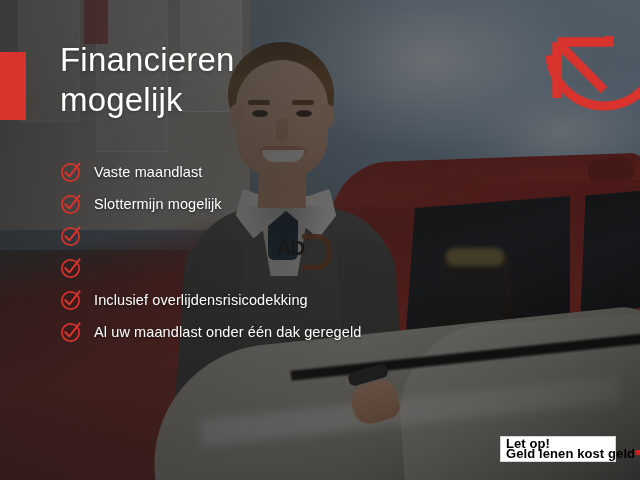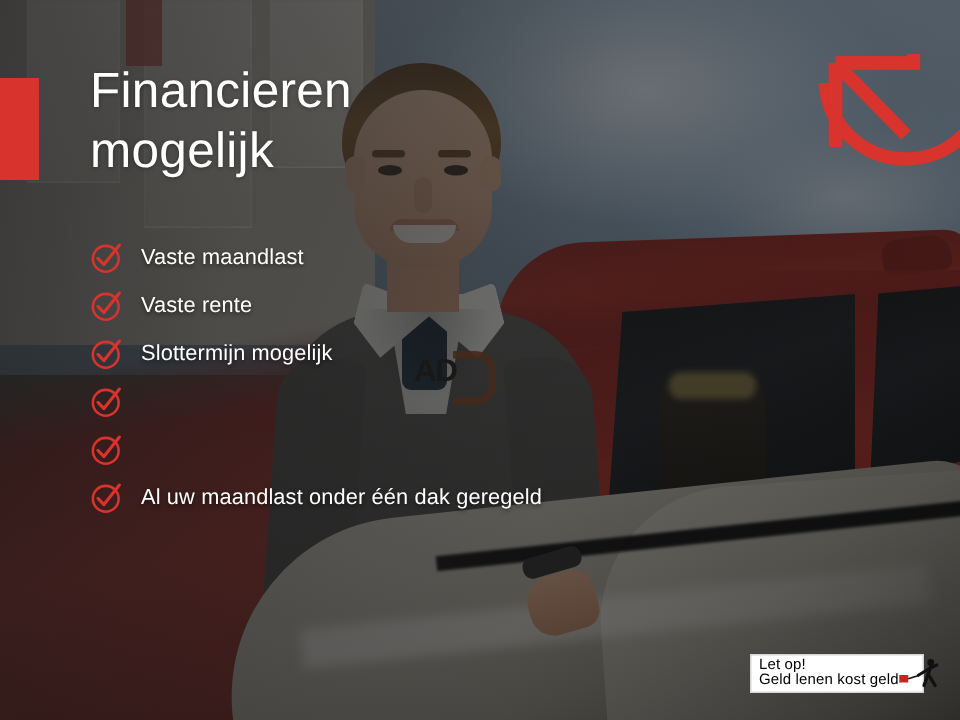--- a/index.html
+++ b/index.html
@@ -277,22 +277,22 @@
     background: #ffffff;
     border: 1px solid #d5d5d5;
     display: flex;
     align-items: center;
     padding: 0 5px;
     box-sizing: border-box;
   }
   .afm-text {
     flex: 1 1 auto;
     color: #000000;
-    font-size: 10px;
-    font-weight: 400;
+    font-size: 13px;
+    font-weight: 700;
     line-height: 10.5px;
     letter-spacing: 0.1px;
   }
   .afm-line { display: block; white-space: nowrap; }
   .afm-icon { flex: 0 0 30px; height: 22px; display: block; }
 </style>
 </head>
 <body>
 
 <div class="banner">
@@ -376,46 +376,46 @@
         </span>
         <span class="feature-label">Vaste maandlast</span>
       </li>
       <li class="feature-item">
         <span class="check-icon">
           <svg width="22" height="22" viewBox="0 0 22 22" fill="none" xmlns="http://www.w3.org/2000/svg" aria-hidden="true">
             <circle cx="10.5" cy="11.5" r="8.6" stroke="#d8332c" stroke-width="1.7" fill="none"></circle>
             <path d="M5.3 11.2 L9.3 15.4 L19.6 2.4" stroke="#d8332c" stroke-width="2.1" fill="none" stroke-linecap="round" stroke-linejoin="round"></path>
           </svg>
         </span>
-        <span class="feature-label">Vaste rente</span>
-      </li>
-      <li class="feature-item">
-        <span class="check-icon">
-          <svg width="22" height="22" viewBox="0 0 22 22" fill="none" xmlns="http://www.w3.org/2000/svg" aria-hidden="true">
-            <circle cx="10.5" cy="11.5" r="8.6" stroke="#d8332c" stroke-width="1.7" fill="none"></circle>
-            <path d="M5.3 11.2 L9.3 15.4 L19.6 2.4" stroke="#d8332c" stroke-width="2.1" fill="none" stroke-linecap="round" stroke-linejoin="round"></path>
-          </svg>
-        </span>
         <span class="feature-label">Slottermijn mogelijk</span>
       </li>
       <li class="feature-item">
         <span class="check-icon">
           <svg width="22" height="22" viewBox="0 0 22 22" fill="none" xmlns="http://www.w3.org/2000/svg" aria-hidden="true">
             <circle cx="10.5" cy="11.5" r="8.6" stroke="#d8332c" stroke-width="1.7" fill="none"></circle>
             <path d="M5.3 11.2 L9.3 15.4 L19.6 2.4" stroke="#d8332c" stroke-width="2.1" fill="none" stroke-linecap="round" stroke-linejoin="round"></path>
           </svg>
         </span>
       </li>
       <li class="feature-item">
         <span class="check-icon">
           <svg width="22" height="22" viewBox="0 0 22 22" fill="none" xmlns="http://www.w3.org/2000/svg" aria-hidden="true">
             <circle cx="10.5" cy="11.5" r="8.6" stroke="#d8332c" stroke-width="1.7" fill="none"></circle>
             <path d="M5.3 11.2 L9.3 15.4 L19.6 2.4" stroke="#d8332c" stroke-width="2.1" fill="none" stroke-linecap="round" stroke-linejoin="round"></path>
           </svg>
         </span>
+      </li>
+      <li class="feature-item">
+        <span class="check-icon">
+          <svg width="22" height="22" viewBox="0 0 22 22" fill="none" xmlns="http://www.w3.org/2000/svg" aria-hidden="true">
+            <circle cx="10.5" cy="11.5" r="8.6" stroke="#d8332c" stroke-width="1.7" fill="none"></circle>
+            <path d="M5.3 11.2 L9.3 15.4 L19.6 2.4" stroke="#d8332c" stroke-width="2.1" fill="none" stroke-linecap="round" stroke-linejoin="round"></path>
+          </svg>
+        </span>
+        <span class="feature-label">Inclusief overlijdensrisicodekking</span>
       </li>
       <li class="feature-item">
         <span class="check-icon">
           <svg width="22" height="22" viewBox="0 0 22 22" fill="none" xmlns="http://www.w3.org/2000/svg" aria-hidden="true">
             <circle cx="10.5" cy="11.5" r="8.6" stroke="#d8332c" stroke-width="1.7" fill="none"></circle>
             <path d="M5.3 11.2 L9.3 15.4 L19.6 2.4" stroke="#d8332c" stroke-width="2.1" fill="none" stroke-linecap="round" stroke-linejoin="round"></path>
           </svg>
         </span>
         <span class="feature-label">Al uw maandlast onder één dak geregeld</span>
       </li>

